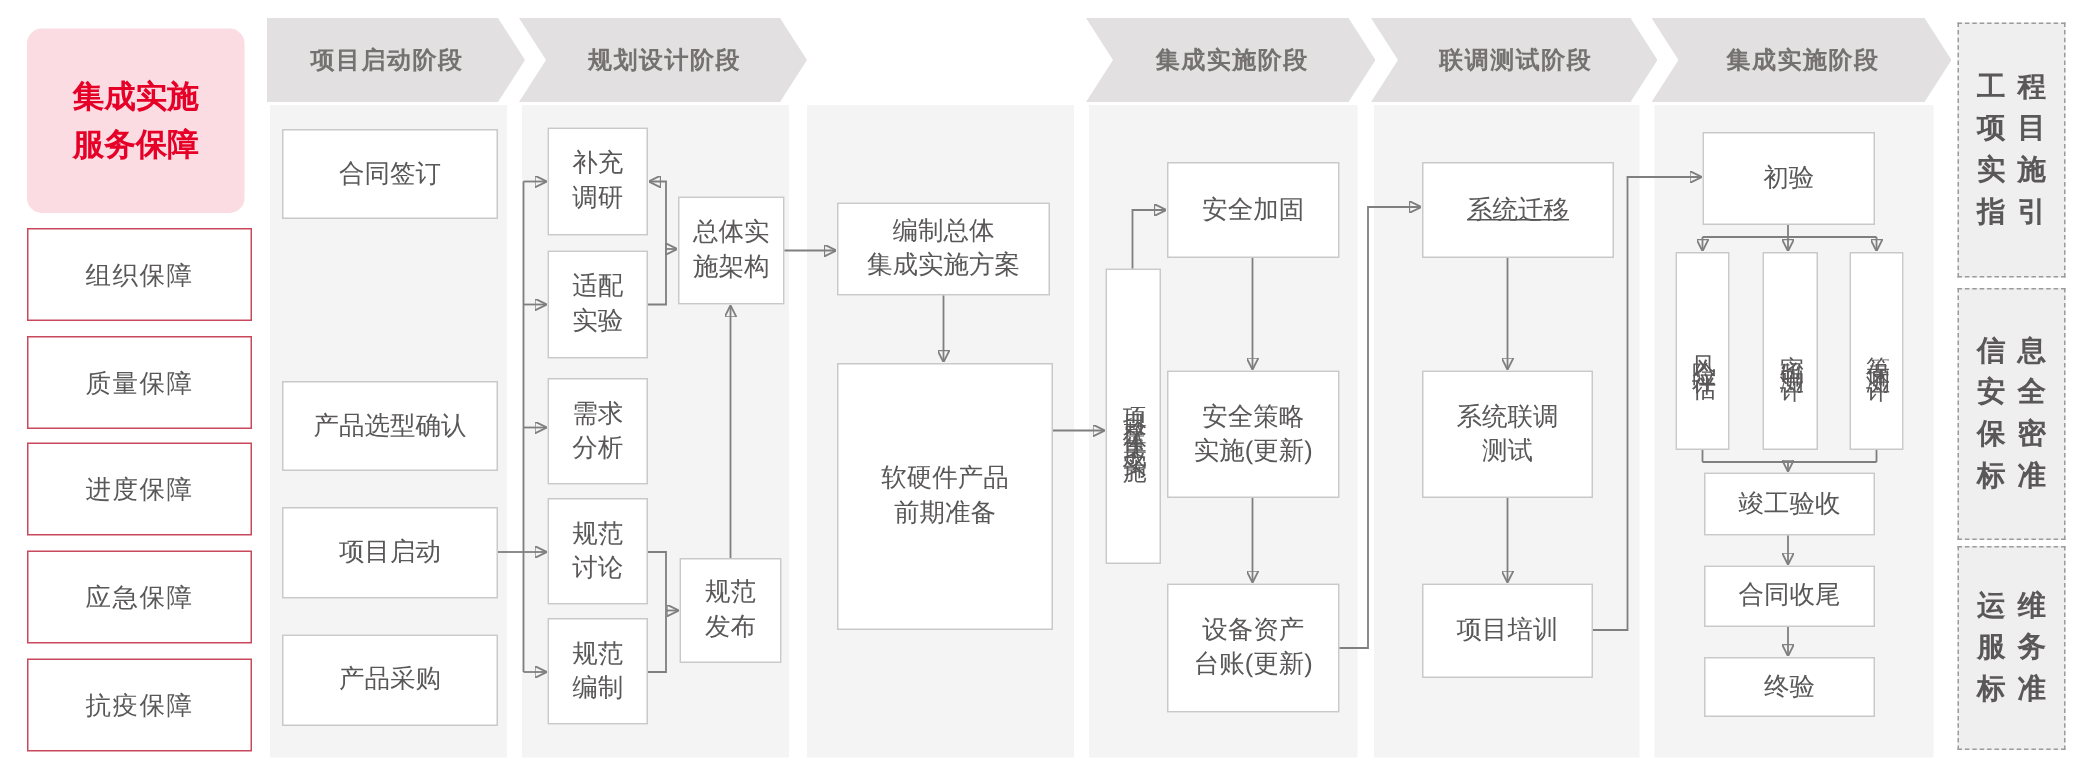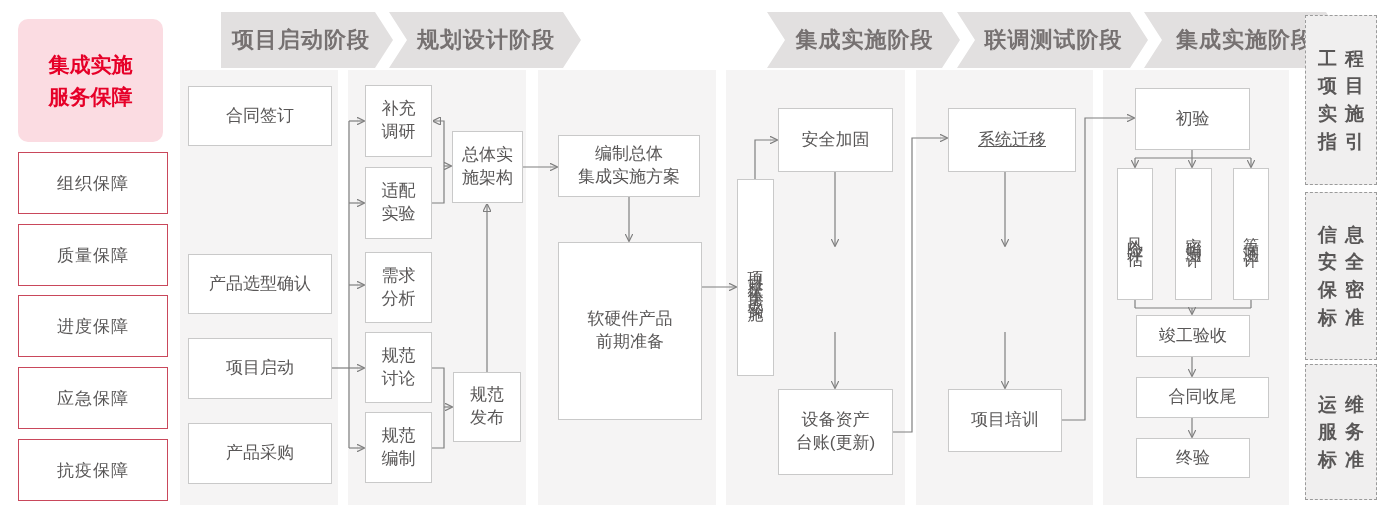--- a/index.html
+++ b/index.html
@@ -20,25 +20,24 @@
     position:absolute;left:18px;width:150px;height:62px;box-sizing:border-box;
     background:#fff;border:1.5px solid var(--border-red,#c9485b);
     display:flex;align-items:center;justify-content:center;
     font-size:17px;color:var(--text-gray,#595757);letter-spacing:1px;
   }
   
   .chev{
     position:absolute;top:12px;height:56px;box-sizing:border-box;
     background:var(--chevron-gray,#e2e0e0);
     display:flex;align-items:center;justify-content:center;
-    font-weight:bold;font-size:22px;letter-spacing:1px;
+    font-weight:bold;font-size:16px;letter-spacing:1px;
     color:var(--chevron-text,#767171);
     padding-left:18px;padding-right:16px;
     clip-path:polygon(0 0,calc(100% - 18px) 0,100% 50%,calc(100% - 18px) 100%,0 100%,18px 50%);
-    margin-left:43px;
   }
   .chev-first{
     padding-left:4px;
     clip-path:polygon(0 0,calc(100% - 18px) 0,100% 50%,calc(100% - 18px) 100%,0 100%);
   }
   
   .panel{position:absolute;top:70px;height:435px;background:var(--panel-gray,#f5f4f4);}
   
   .box{
     position:absolute;box-sizing:border-box;background:#fff;
@@ -121,32 +120,36 @@
   <div class="box" style="left:453px;top:372px;width:68px;height:70px;">规范
 发布</div>
 
   <div class="box" style="left:558px;top:135px;width:142px;height:62px;">编制总体
 集成实施方案</div>
   <div class="box" style="left:558px;top:242px;width:144px;height:178px;">软硬件产品
 前期准备</div>
 
   <div class="box vbox" style="left:737px;top:179px;width:37px;height:197px;font-size:16px;">项目整体集成实施</div>
   <div class="box" style="left:778px;top:108px;width:115px;height:64px;">安全加固</div>
+  <div class="box" style="left:778px;top:247px;width:115px;height:85px;">安全策略
+实施(更新)</div>
   <div class="box" style="left:778px;top:389px;width:115px;height:86px;">设备资产
 台账(更新)</div>
 
   <div class="box" style="left:948px;top:108px;width:128px;height:64px;text-decoration:underline;">系统迁移</div>
+  <div class="box" style="left:948px;top:247px;width:114px;height:85px;">系统联调
+测试</div>
   <div class="box" style="left:948px;top:389px;width:114px;height:63px;">项目培训</div>
 
   <div class="box" style="left:1135px;top:88px;width:115px;height:62px;">初验</div>
   <div class="box vbox" style="left:1117px;top:168px;width:36px;height:132px;font-size:16px;">风险评估</div>
   <div class="box vbox" style="left:1175px;top:168px;width:37px;height:132px;font-size:16px;">密码测评</div>
   <div class="box vbox" style="left:1233px;top:168px;width:36px;height:132px;font-size:16px;">等保测评</div>
   <div class="box" style="left:1136px;top:315px;width:114px;height:42px;">竣工验收</div>
-  <div class="box" style="left:1136px;top:377px;width:133px;height:41px;">合同收尾</div>
+  <div class="box" style="left:1136px;top:377px;width:114px;height:41px;">合同收尾</div>
   <div class="box" style="left:1136px;top:438px;width:114px;height:40px;">终验</div>
 
   <div class="standard" style="top:15px;height:170px;">工程
 项目
 实施
 指引</div>
   <div class="standard" style="top:192px;height:168px;">信息
 安全
 保密
 标准</div>

